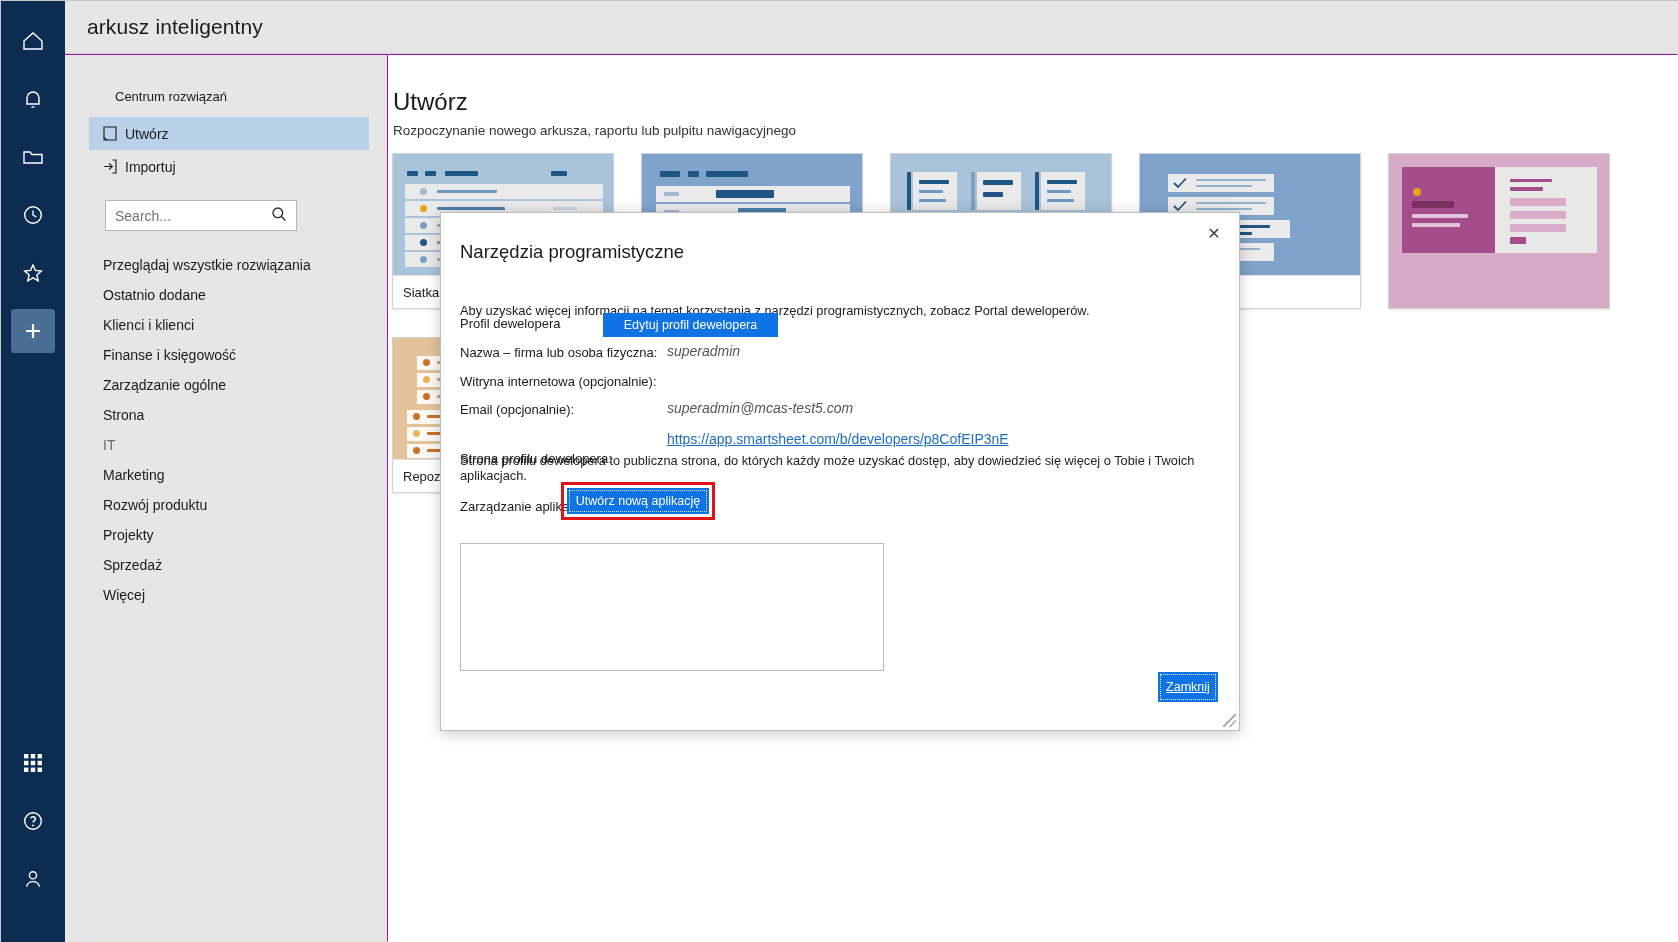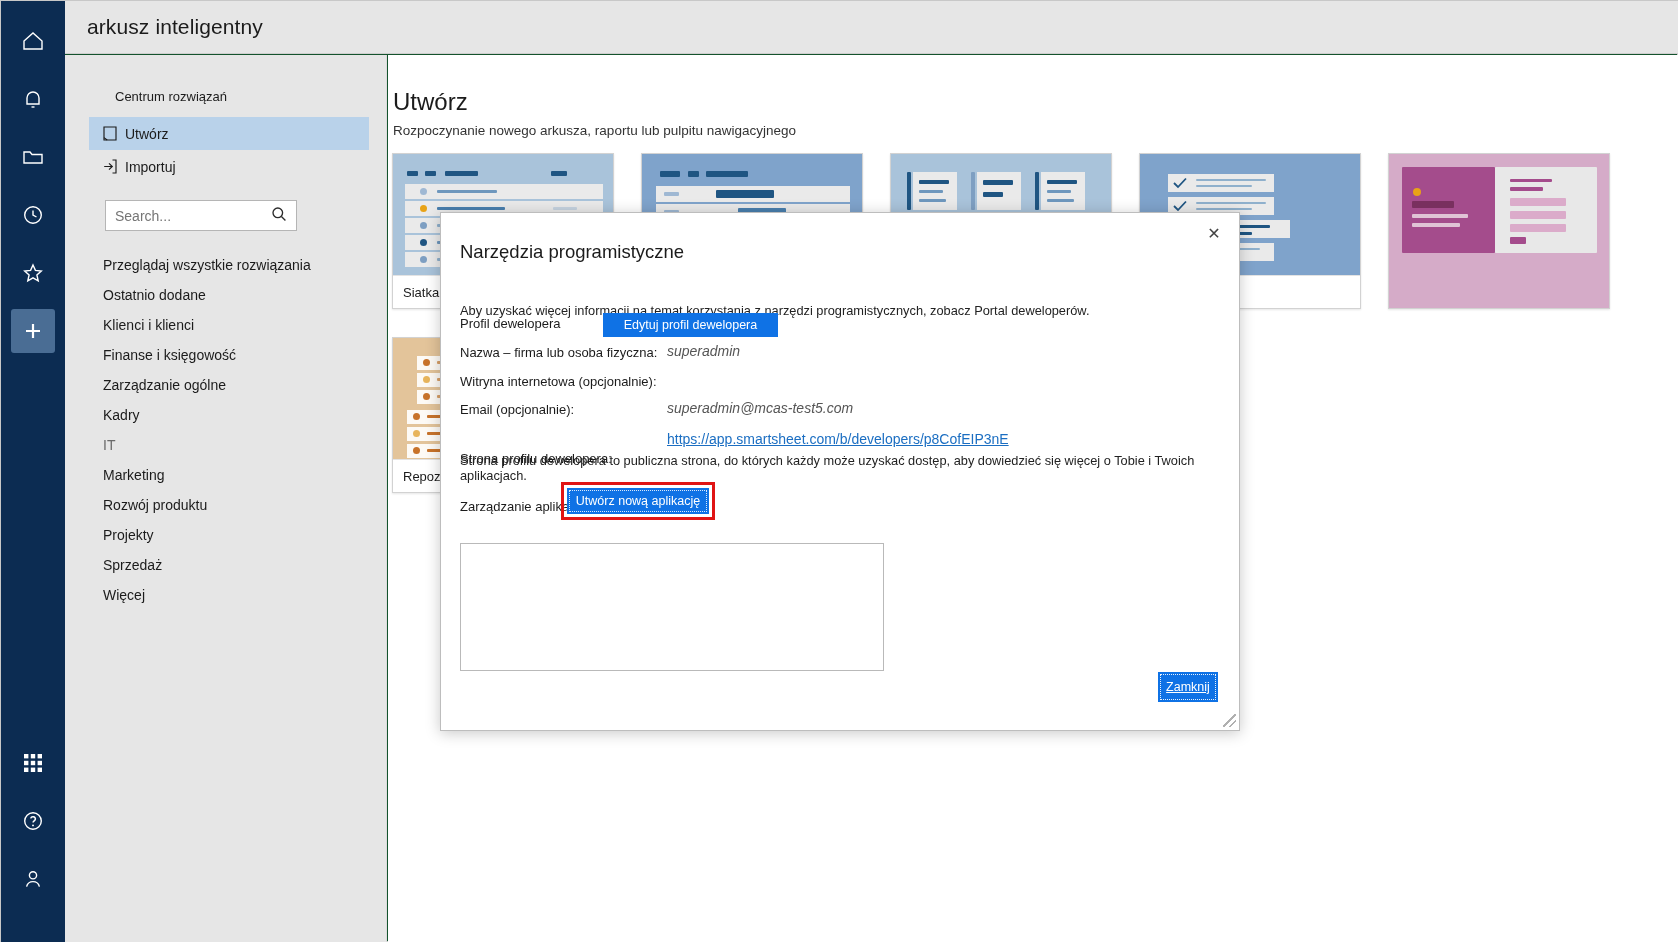--- a/index.html
+++ b/index.html
@@ -6,21 +6,21 @@
   html, body {
     margin: 0; padding: 0;
     width: 1678px; height: 942px;
     overflow: hidden;
     font-family: "Liberation Sans", sans-serif;
     background: #ffffff;
   }
   #app {
     position: relative;
     width: 1678px; height: 942px;
-    background: #14532d;
+    background: #a21caf;
     border: 1px solid #c8c8c8;
   }
 
   
   .rail {
     position: absolute; left: 0; top: 0;
     width: 64px; height: 942px;
     background: #0c2c52;
     display: flex; flex-direction: column; align-items: center;
   }
@@ -330,21 +330,21 @@
         </svg>
       </span>
     </div>
 
     <div class="lp-links">
       <div class="lp-link">Przeglądaj wszystkie rozwiązania</div>
       <div class="lp-link">Ostatnio dodane</div>
       <div class="lp-link">Klienci i klienci</div>
       <div class="lp-link">Finanse i księgowość</div>
       <div class="lp-link">Zarządzanie ogólne</div>
-      <div class="lp-link">Kadry</div>
+      <div class="lp-link">Strona</div>
       <div class="lp-link dim">IT</div>
       <div class="lp-link">Marketing</div>
       <div class="lp-link">Rozwój produktu</div>
       <div class="lp-link">Projekty</div>
       <div class="lp-link">Sprzedaż</div>
       <div class="lp-link">Więcej</div>
     </div>
   </div>
 
   <div class="main">

